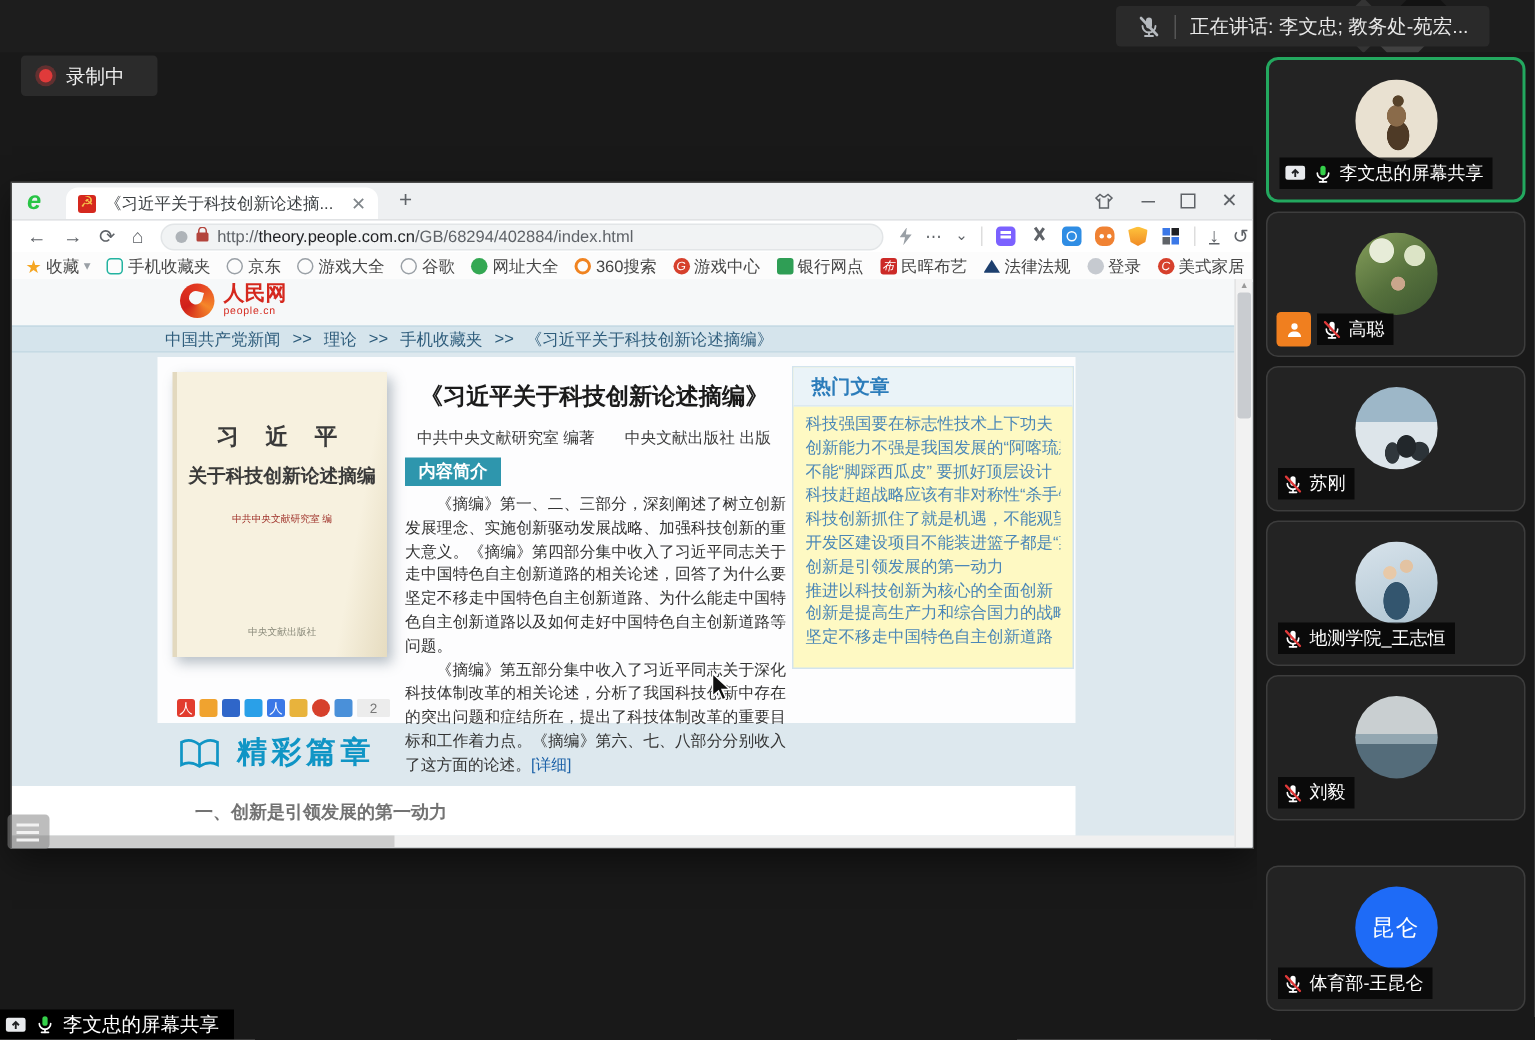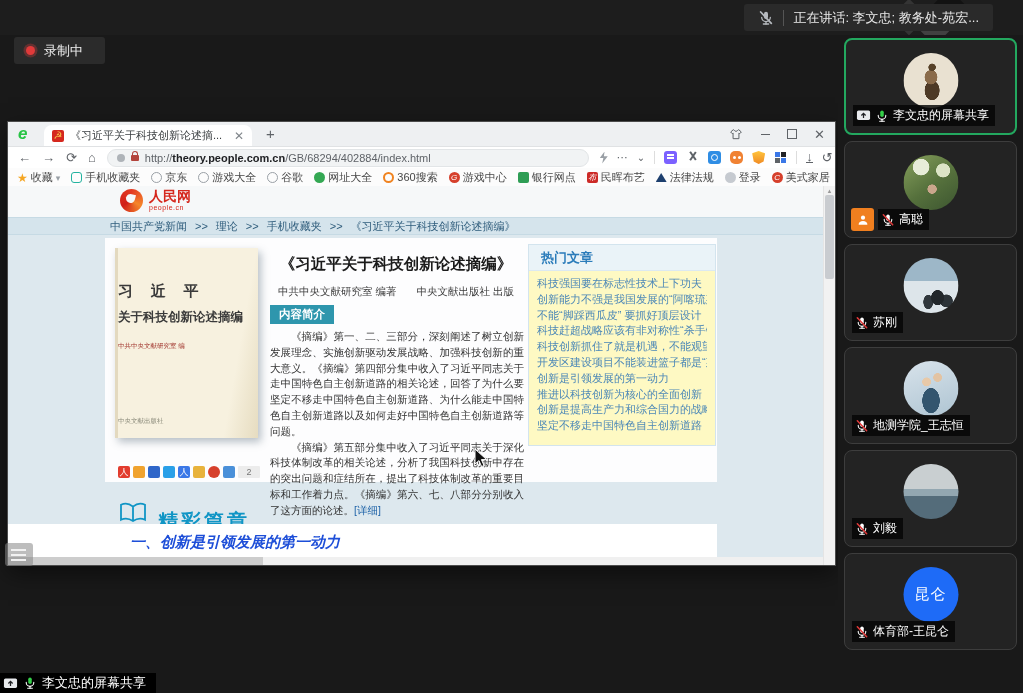--- a/index.html
+++ b/index.html
@@ -82,21 +82,21 @@
   .toolbar{display:flex;align-items:center;height:21px;padding:0 10px;gap:11px;background:#fff;
            color:#5f6368;font-size:13px;}
   .navic{flex:0 0 auto;}
   .addr{height:16px;flex:0 0 462px;background:#f1f3f4;border:1px solid #e2e5e7;border-radius:9px;
         display:flex;align-items:center;gap:6px;padding:0 9px;font-size:11px;color:#5f6368;white-space:nowrap;overflow:hidden;}
   .addr-dot{width:8px;height:8px;border-radius:50%;background:#aeb3b8;flex:0 0 8px;}
   .lock{position:relative;width:8px;height:7px;flex:0 0 8px;}
   .lock:before{content:"";position:absolute;left:1px;top:-3px;width:4px;height:4px;border:1.2px solid #b3443c;
         border-bottom:none;border-radius:3px 3px 0 0;}
   .lock:after{content:"";position:absolute;left:0;top:1px;width:8px;height:6px;background:#b3443c;border-radius:1px;}
-  .addr .host{color:#202124;font-weight:bold;}
+  .addr .host{color:#202124;font-weight:normal;}
   .ticons{margin-left:auto;display:flex;align-items:center;gap:9px;}
   .ext{width:13px;height:13px;border-radius:3px;display:inline-block;position:relative;}
   .ext-translate{background:#7b61ff;} .ext-translate:after{content:"";position:absolute;left:3px;top:3px;width:7px;height:2px;background:#fff;box-shadow:0 3px 0 #fff;}
   .ext-search{background:#2f8de4;} .ext-search:after{content:"";position:absolute;left:3px;top:3px;width:5px;height:5px;border:1.4px solid #fff;border-radius:50%;}
   .ext-game{background:#f08233;border-radius:5px;} .ext-game:after{content:"";position:absolute;left:3px;top:5px;width:3px;height:3px;background:#fff;border-radius:50%;box-shadow:5px 0 0 #fff;}
   .ext-shield{background:linear-gradient(180deg,#ffc53d,#f08a24);clip-path:polygon(50% 0,100% 18%,88% 80%,50% 100%,12% 80%,0 18%);}
   .ext-grid{background:transparent;} .ext-grid:before{content:"";position:absolute;left:1px;top:1px;width:5px;height:5px;background:#3b78e7;box-shadow:6px 0 0 #202124,0 6px 0 #5f6368,6px 6px 0 #3b78e7;}
   .scis{position:relative;width:13px;height:13px;}
   .scis:before,.scis:after{content:"";position:absolute;left:6px;top:0;width:1.6px;height:10px;background:#5f6368;}
   .scis:before{transform:rotate(35deg);} .scis:after{transform:rotate(-35deg);}
@@ -126,21 +126,21 @@
   .pd-flame{width:23px;height:23px;border-radius:50%;background:conic-gradient(#e33a22,#f5872a,#d01f1a,#e33a22);position:relative;}
   .pd-flame:after{content:"";position:absolute;left:6px;top:5px;width:9px;height:9px;border-radius:50% 0 50% 50%;background:#f6f8f9;transform:rotate(15deg);}
   .pd-name{line-height:1;}
   .pd-name b{display:block;color:#d5281e;font-size:14px;font-family:"Liberation Serif","DejaVu Serif",serif;}
   .pd-name span{display:block;color:#d5281e;font-size:7px;letter-spacing:.5px;}
   .crumbs{position:absolute;left:0;top:31px;width:815px;height:18px;background:#d5e4ec;border-top:1px solid #c6dae4;
       border-bottom:1px solid #c6dae4;display:flex;align-items:center;gap:8px;padding-left:102px;font-size:11px;color:#2f5d7c;box-sizing:border-box;}
   .white-main{position:absolute;left:97px;top:52px;width:612px;height:244px;background:#fdfdfe;}
   .book{position:absolute;left:107px;top:62px;width:143px;height:190px;
       background:linear-gradient(100deg,#f7f1df 0 80%,#e6dcc0);border-left:3px solid #e3d9bf;
-      box-shadow:3px 4px 8px rgba(80,100,115,.4);text-align:left;box-sizing:border-box;}
+      box-shadow:3px 4px 8px rgba(80,100,115,.4);text-align:center;box-sizing:border-box;}
   .book .t1{margin-top:34px;font-size:15px;font-weight:bold;color:#3a3a3a;letter-spacing:7px;font-family:"Liberation Serif","DejaVu Serif",serif;}
   .book .t2{margin-top:8px;font-size:12.5px;font-weight:bold;color:#3a3a3a;font-family:"Liberation Serif","DejaVu Serif",serif;}
   .book .t3{margin-top:16px;font-size:6.5px;color:#a0342c;}
   .book .t4{position:absolute;bottom:12px;width:100%;font-size:6.5px;color:#8a8a7a;}
   .art-title{position:absolute;left:260px;top:68px;width:256px;text-align:center;font-size:15.5px;font-weight:bold;color:#1b1b1b;}
   .byline{position:absolute;left:260px;top:99px;width:256px;display:flex;justify-content:center;gap:20px;font-size:10.5px;color:#3c3c3c;}
   .cbadge{position:absolute;left:262px;top:119px;background:#2e96ad;color:#fff;font-size:11.5px;font-weight:bold;padding:2px 9px;}
   .paras{position:absolute;left:262px;top:143px;width:254px;font-size:10.5px;line-height:15.8px;color:#333;text-align:justify;}
   .paras p{margin:0;text-indent:2em;}
   .detail{color:#1d62a8;}
@@ -148,23 +148,23 @@
   .hot-title{height:25px;line-height:25px;padding-left:12px;font-size:13px;font-weight:bold;color:#2b7cba;
       background:#eaf3f8;border-bottom:1px solid #dce9f1;}
   .hot-list{list-style:none;margin:5px 0 0;padding:0 8px;font-size:11px;line-height:15.8px;color:#4b87b7;}
   .hot-list li{white-space:nowrap;overflow:hidden;}
   .share-row{position:absolute;left:110px;top:280px;display:flex;align-items:center;gap:3px;}
   .si{width:12px;height:12px;border-radius:2px;display:inline-block;color:#fff;font-size:9px;line-height:12px;text-align:center;}
   .si1{background:#e23c2e;} .si2{background:#f0a32f;} .si3{background:#2f66c9;} .si4{background:#2aa0e8;}
   .si5{background:#3b78e7;} .si6{background:#e8b33c;} .si7{background:#d6402c;border-radius:50%;} .si8{background:#4a90d9;}
   .si-count{min-width:22px;height:12px;background:#ececec;color:#777;font-size:9px;line-height:12px;text-align:center;border-radius:1px;}
   .chapters-head{position:absolute;left:110px;top:302px;display:flex;align-items:center;gap:10px;}
-  .chapters-head b{font-size:20px;color:#1095c5;letter-spacing:3px;margin-top:20px;}
+  .chapters-head b{font-size:20px;color:#1095c5;letter-spacing:3px;}
   .chapter-band{position:absolute;left:0;top:338px;width:709px;height:33px;background:#fff;}
-  .chapter-band div{padding:9px 0 0 122px;font-size:15px;font-weight:bold;color:#1d4ed8;font-style:italic;}
+  .chapter-band div{padding:9px 0 0 122px;font-size:12px;font-weight:bold;color:#737373;}
   .hscroll{position:absolute;left:0;top:371px;width:815px;height:8px;background:#f0f0f0;}
   .hthumb{width:255px;height:8px;background:#cdcdcd;}
   .vscroll{position:absolute;right:0;top:0;width:12px;height:379px;background:#f2f2f2;border-left:1px solid #e4e4e4;box-sizing:border-box;}
   .varrow{display:block;text-align:center;font-size:6px;color:#999;padding-top:2px;}
   .vthumb{position:absolute;left:1px;top:9px;width:9px;height:84px;background:#c9ccd0;border-radius:2px;}
   
   .gadget{position:absolute;left:5px;top:543px;width:28px;height:23px;background:rgba(135,135,135,.55);border-radius:3px;}
   .gadget i{position:absolute;left:6px;width:15px;height:1.6px;background:#f2f2f2;}
   .gadget i:nth-child(1){top:6px;} .gadget i:nth-child(2){top:11px;} .gadget i:nth-child(3){top:16px;}
   .cursor{position:absolute;left:474px;top:448px;z-index:50;}
@@ -479,21 +479,21 @@
           <rect x="9" y="2.5" width="6" height="11" rx="3"></rect>
             <path d="M5.5 11a6.5 6.5 0 0 0 13 0"></path>
           <line x1="12" y1="17.5" x2="12" y2="21"></line>
             <line x1="8" y1="21" x2="16" y2="21"></line>
           <line class="slash" x1="4" y1="3" x2="20" y2="20"></line>
         </svg>
         <span>刘毅</span>
       </div>
     </div>
 
-    <div class="tile" style="top:518px;">
+    <div class="tile" style="top:542px;">
       <div class="avatar av-init" style="background:#1e6bf7;">昆仑</div>
       <div class="tlabel">
         <svg class="mic muted" viewBox="0 0 24 24" width="14" height="14">
           <rect x="9" y="2.5" width="6" height="11" rx="3"></rect>
             <path d="M5.5 11a6.5 6.5 0 0 0 13 0"></path>
           <line x1="12" y1="17.5" x2="12" y2="21"></line>
             <line x1="8" y1="21" x2="16" y2="21"></line>
           <line class="slash" x1="4" y1="3" x2="20" y2="20"></line>
         </svg>
         <span>体育部-王昆仑</span>

